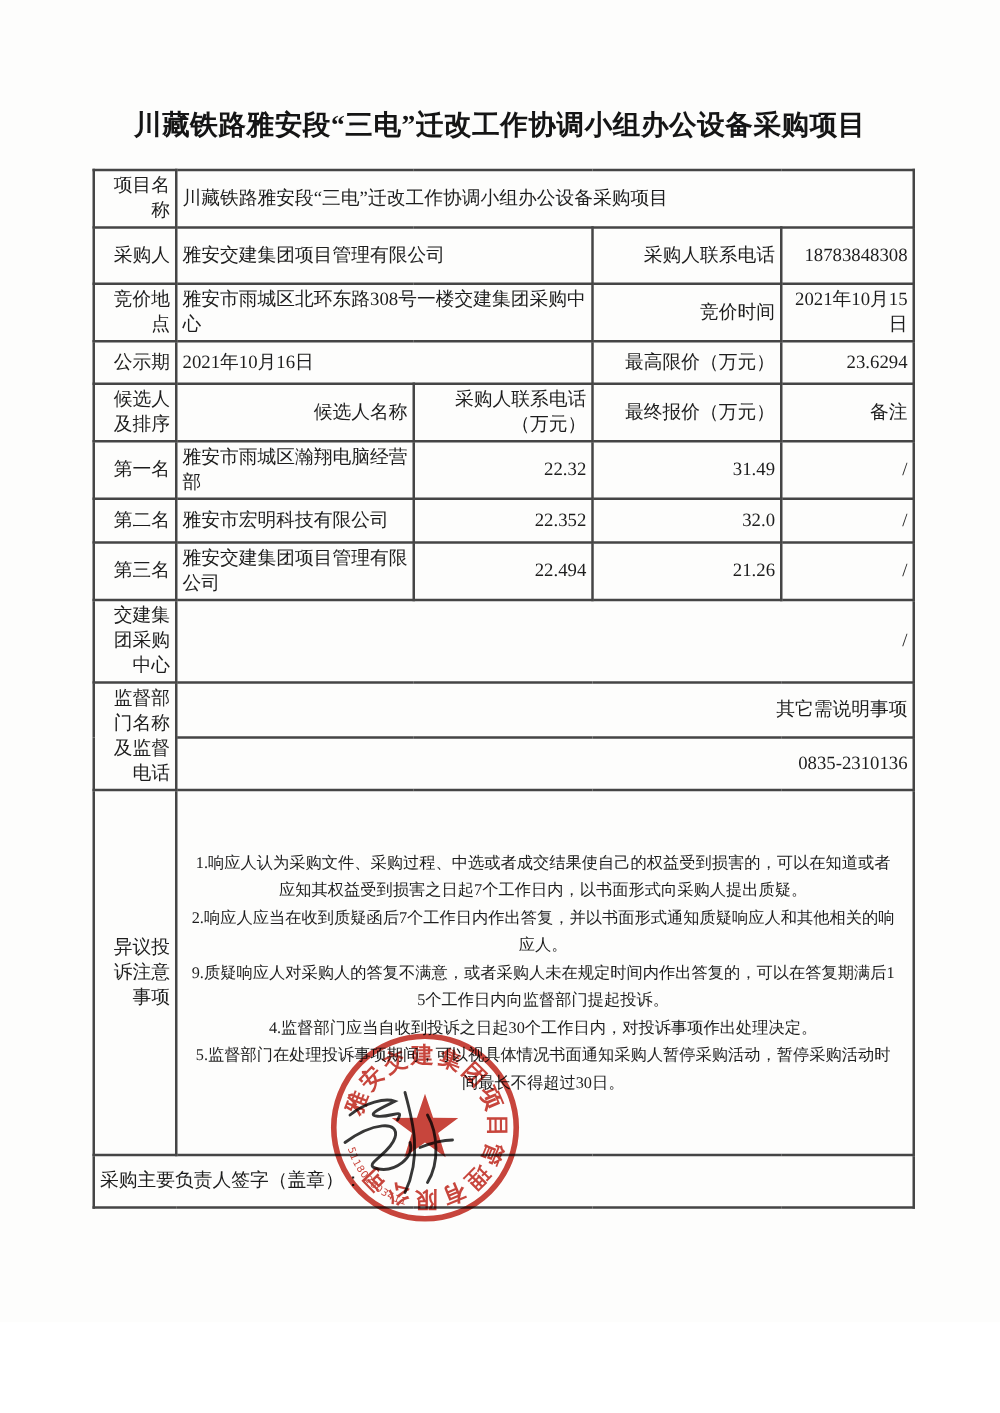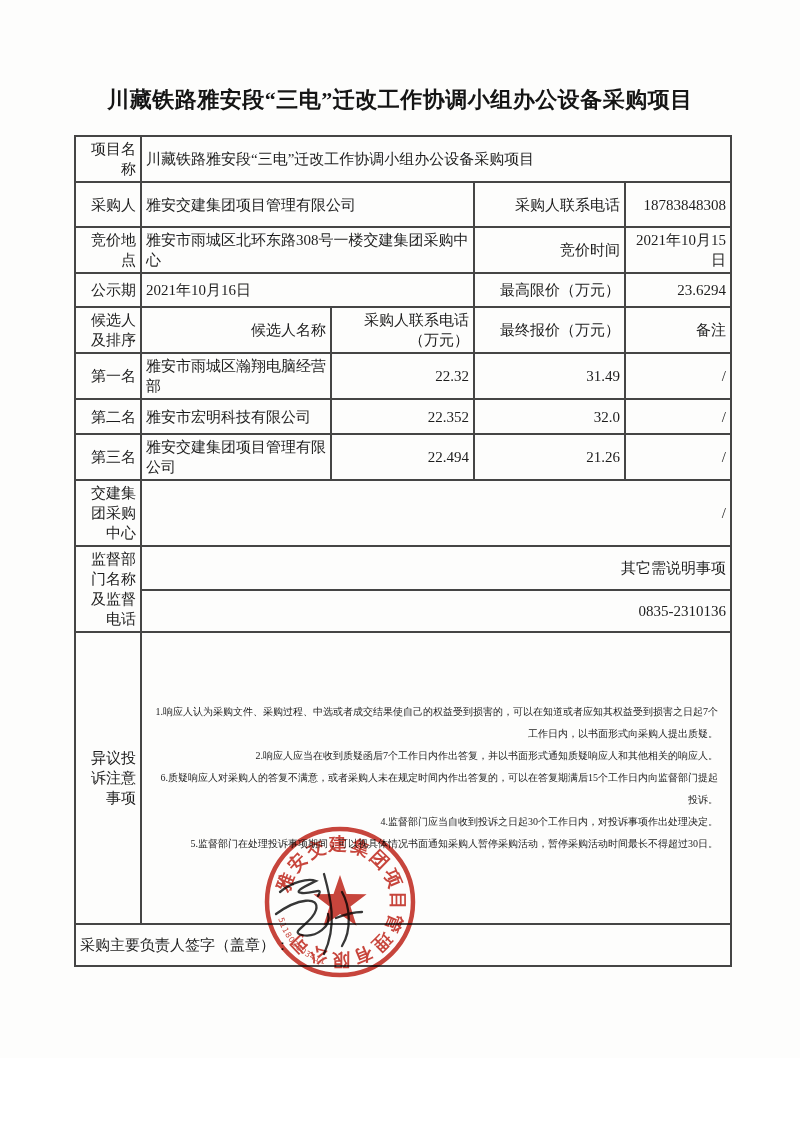--- a/index.html
+++ b/index.html
@@ -21,21 +21,21 @@
   table.main td {
     border:2px solid #454545; font-size:15px; line-height:20px;
     padding:2px 4px; vertical-align:middle; word-break:break-all;
     color:#1d1d1d;
   }
   td.lab { text-align:right; padding:2px 1px 2px 2px;margin-top:32px; }
   td.ctr { text-align:right; }
   td.lft { text-align:left; }
   td.top { vertical-align:top; }
   td.num { text-align:right; font-size:15.5px; }
-  .objection-text { padding:0 8px 0 5px; line-height:22px; font-size:10px; text-align:right; }
+  .objection-text { padding:0 8px 0 5px; line-height:22px; font-size:13px; text-align:center; }
   .objection-text div { margin:0; }
   .sig-cell { font-size:15px; padding-left:5px; }
   .stamp-svg {
     position:absolute; left:255px; top:817px; width:170px; height:170px;
     mix-blend-mode:multiply; opacity:0.92; z-index:5; pointer-events:none;
   }
   .signature-svg {
     position:absolute; left:258px; top:862px; width:130px; height:105px;
     mix-blend-mode:multiply; z-index:6; pointer-events:none;
   }
@@ -118,21 +118,21 @@
       </tr>
       <tr style="height:42px">
         <td class="num" colspan="4">0835-2310136</td>
       </tr>
       <tr style="height:292px">
         <td class="lab">异议投诉注意事项</td>
         <td colspan="4">
           <div class="objection-text">
             <div>1.响应人认为采购文件、采购过程、中选或者成交结果使自己的权益受到损害的，可以在知道或者应知其权益受到损害之日起7个工作日内，以书面形式向采购人提出质疑。</div>
             <div>2.响应人应当在收到质疑函后7个工作日内作出答复，并以书面形式通知质疑响应人和其他相关的响应人。</div>
-            <div>6.质疑响应人对采购人的答复不满意，或者采购人未在规定时间内作出答复的，可以在答复期满后15个工作日内向监督部门提起投诉。</div>
+            <div>9.质疑响应人对采购人的答复不满意，或者采购人未在规定时间内作出答复的，可以在答复期满后15个工作日内向监督部门提起投诉。</div>
             <div>4.监督部门应当自收到投诉之日起30个工作日内，对投诉事项作出处理决定。</div>
             <div>5.监督部门在处理投诉事项期间，可以视具体情况书面通知采购人暂停采购活动，暂停采购活动时间最长不得超过30日。</div>
           </div>
         </td>
       </tr>
       <tr style="height:42px">
         <td class="sig-cell lft" colspan="5">采购主要负责人签字（盖章）：</td>
       </tr>
     </tbody>
   </table>

